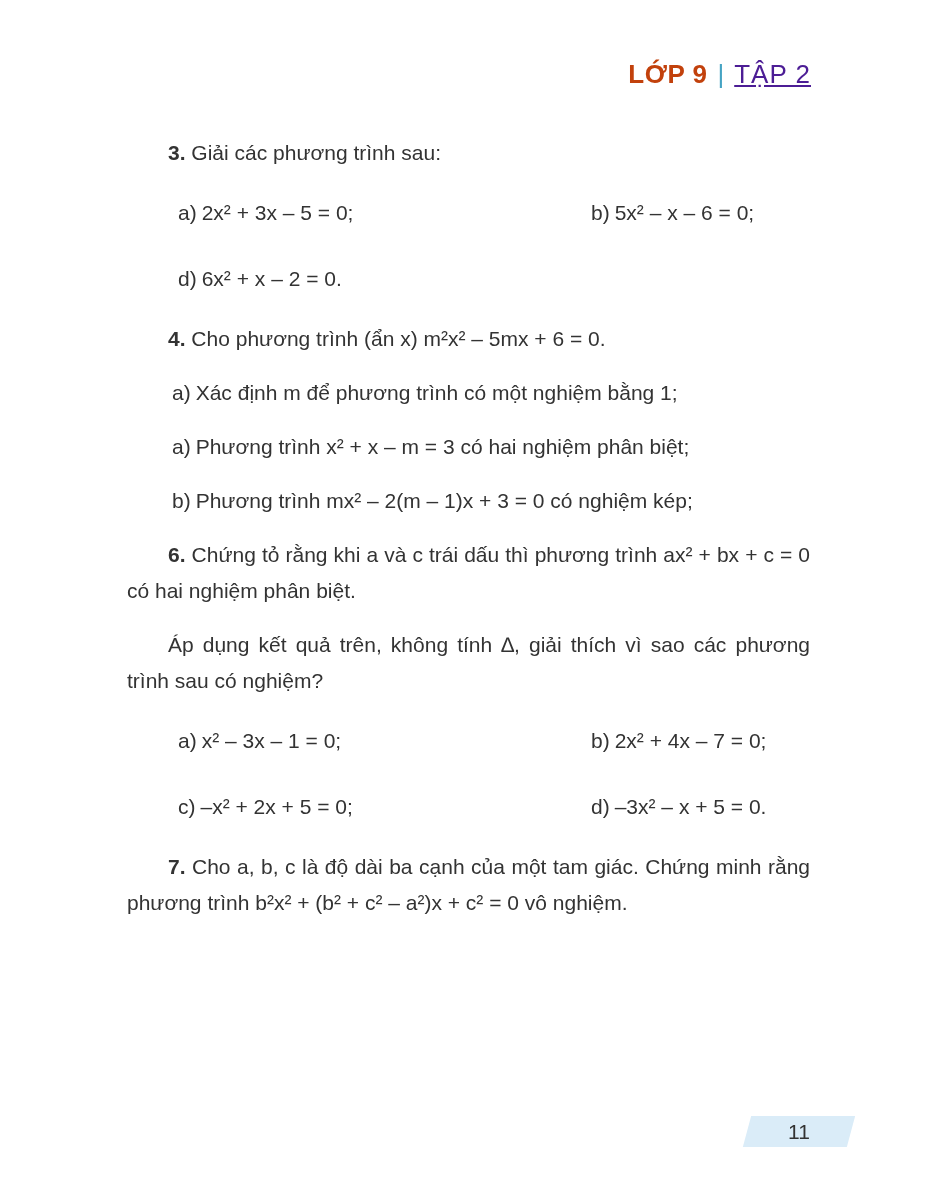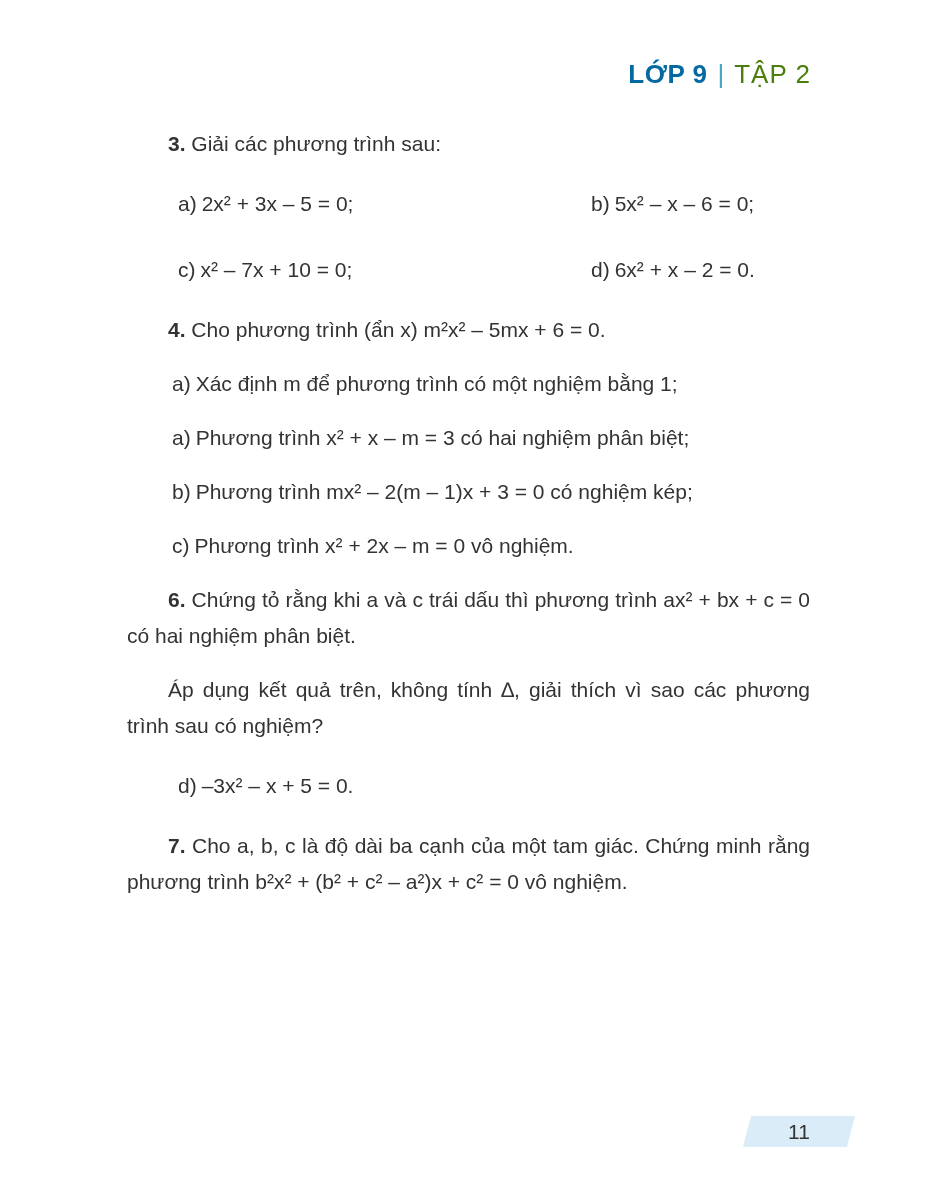--- a/index.html
+++ b/index.html
@@ -15,34 +15,34 @@
   }
   
   .header {
     position: absolute;
     top: 58px;
     right: 116px;
     font-size: 26px;
     line-height: 32px;
     white-space: nowrap;
   }
-  .header .grade { color: #0369a1; font-weight: bold; letter-spacing: 0.5px; }
+  .header .grade { color: #c2410c; font-weight: bold; letter-spacing: 0.5px; }
   .header .sep   { color: #45a3c3; font-weight: normal; margin: 0 10px; }
-  .header .volume{ color: #4d7c0f; letter-spacing: 1px; }
+  .header .volume{ color: #4c1d95; letter-spacing: 1px; text-decoration: underline; }
 
   
   .content {
     position: absolute;
     left: 127px;
     top: 126px;
     width: 683px;
     font-size: 21px;
     line-height: 36px;
   }
-  .content p { margin: 0 0 18px 0; }
+  .content p { margin: 9px 0 18px 0; }
   .item { text-indent: 41px; }
   .sub  { text-indent: 45px; }
   .para { text-indent: 41px; text-align: justify; }
   .num  { font-weight: bold; }
 
   .eq-row { display: flex; margin: 0 0 18px 0; padding-left: 45px; }
   .eq-row p { margin: 6px; }
   .eq-row .col1 { flex: none; width: 401px; }
   .lbl { margin-right: 5px; }
   .prob7 { margin-top: 10px !important; }
@@ -77,35 +77,38 @@
 
   <div class="content">
 
     <p class="item"><b class="num">3.</b> <span>Giải các phương trình sau:</span></p>
 
     <div class="eq-row">
       <p class="col1"><span class="lbl">a)</span><span>2x² + 3x – 5 = 0;</span></p>
       <p><span class="lbl">b)</span><span>5x² – x – 6 = 0;</span></p>
     </div>
     <div class="eq-row">
-      <p class="col1"><span class="lbl">c)</span><span>x² – 7x + 10 = 0;</span></p>
       <p><span class="lbl">d)</span><span>6x² + x – 2 = 0.</span></p>
     </div>
 
     <p class="item"><b class="num">4.</b> <span>Cho phương trình (ẩn x) m²x² – 5mx + 6 = 0.</span></p>
     <p class="sub"><span class="lbl">a)</span><span>Xác định m để phương trình có một nghiệm bằng 1;</span></p>
 
     <p class="sub"><span class="lbl">a)</span><span>Phương trình x² + x – m = 3 có hai nghiệm phân biệt;</span></p>
     <p class="sub"><span class="lbl">b)</span><span>Phương trình mx² – 2(m – 1)x + 3 = 0 có nghiệm kép;</span></p>
-    <p class="sub"><span class="lbl">c)</span><span>Phương trình x² + 2x – m = 0 vô nghiệm.</span></p>
 
     <p class="para"><b class="num">6.</b> <span>Chứng tỏ rằng khi a và c trái dấu thì phương trình ax² + bx + c = 0 có hai nghiệm phân biệt.</span></p>
     <p class="para">Áp dụng kết quả trên, không tính ∆, giải thích vì sao các phương trình sau có nghiệm?</p>
 
     <div class="eq-row">
+      <p class="col1"><span class="lbl">a)</span><span>x² – 3x – 1 = 0;</span></p>
+      <p><span class="lbl">b)</span><span>2x² + 4x – 7 = 0;</span></p>
+    </div>
+    <div class="eq-row">
+      <p class="col1"><span class="lbl">c)</span><span>–x² + 2x + 5 = 0;</span></p>
       <p><span class="lbl">d)</span><span>–3x² – x + 5 = 0.</span></p>
     </div>
 
     <p class="para prob7"><b class="num">7.</b> <span>Cho a, b, c là độ dài ba cạnh của một tam giác. Chứng minh rằng phương trình b²x² + (b² + c² – a²)x + c² = 0 vô nghiệm.</span></p>
 
   </div>
 
   <div class="badge">
     <span class="badge-text">11</span>
   </div>

